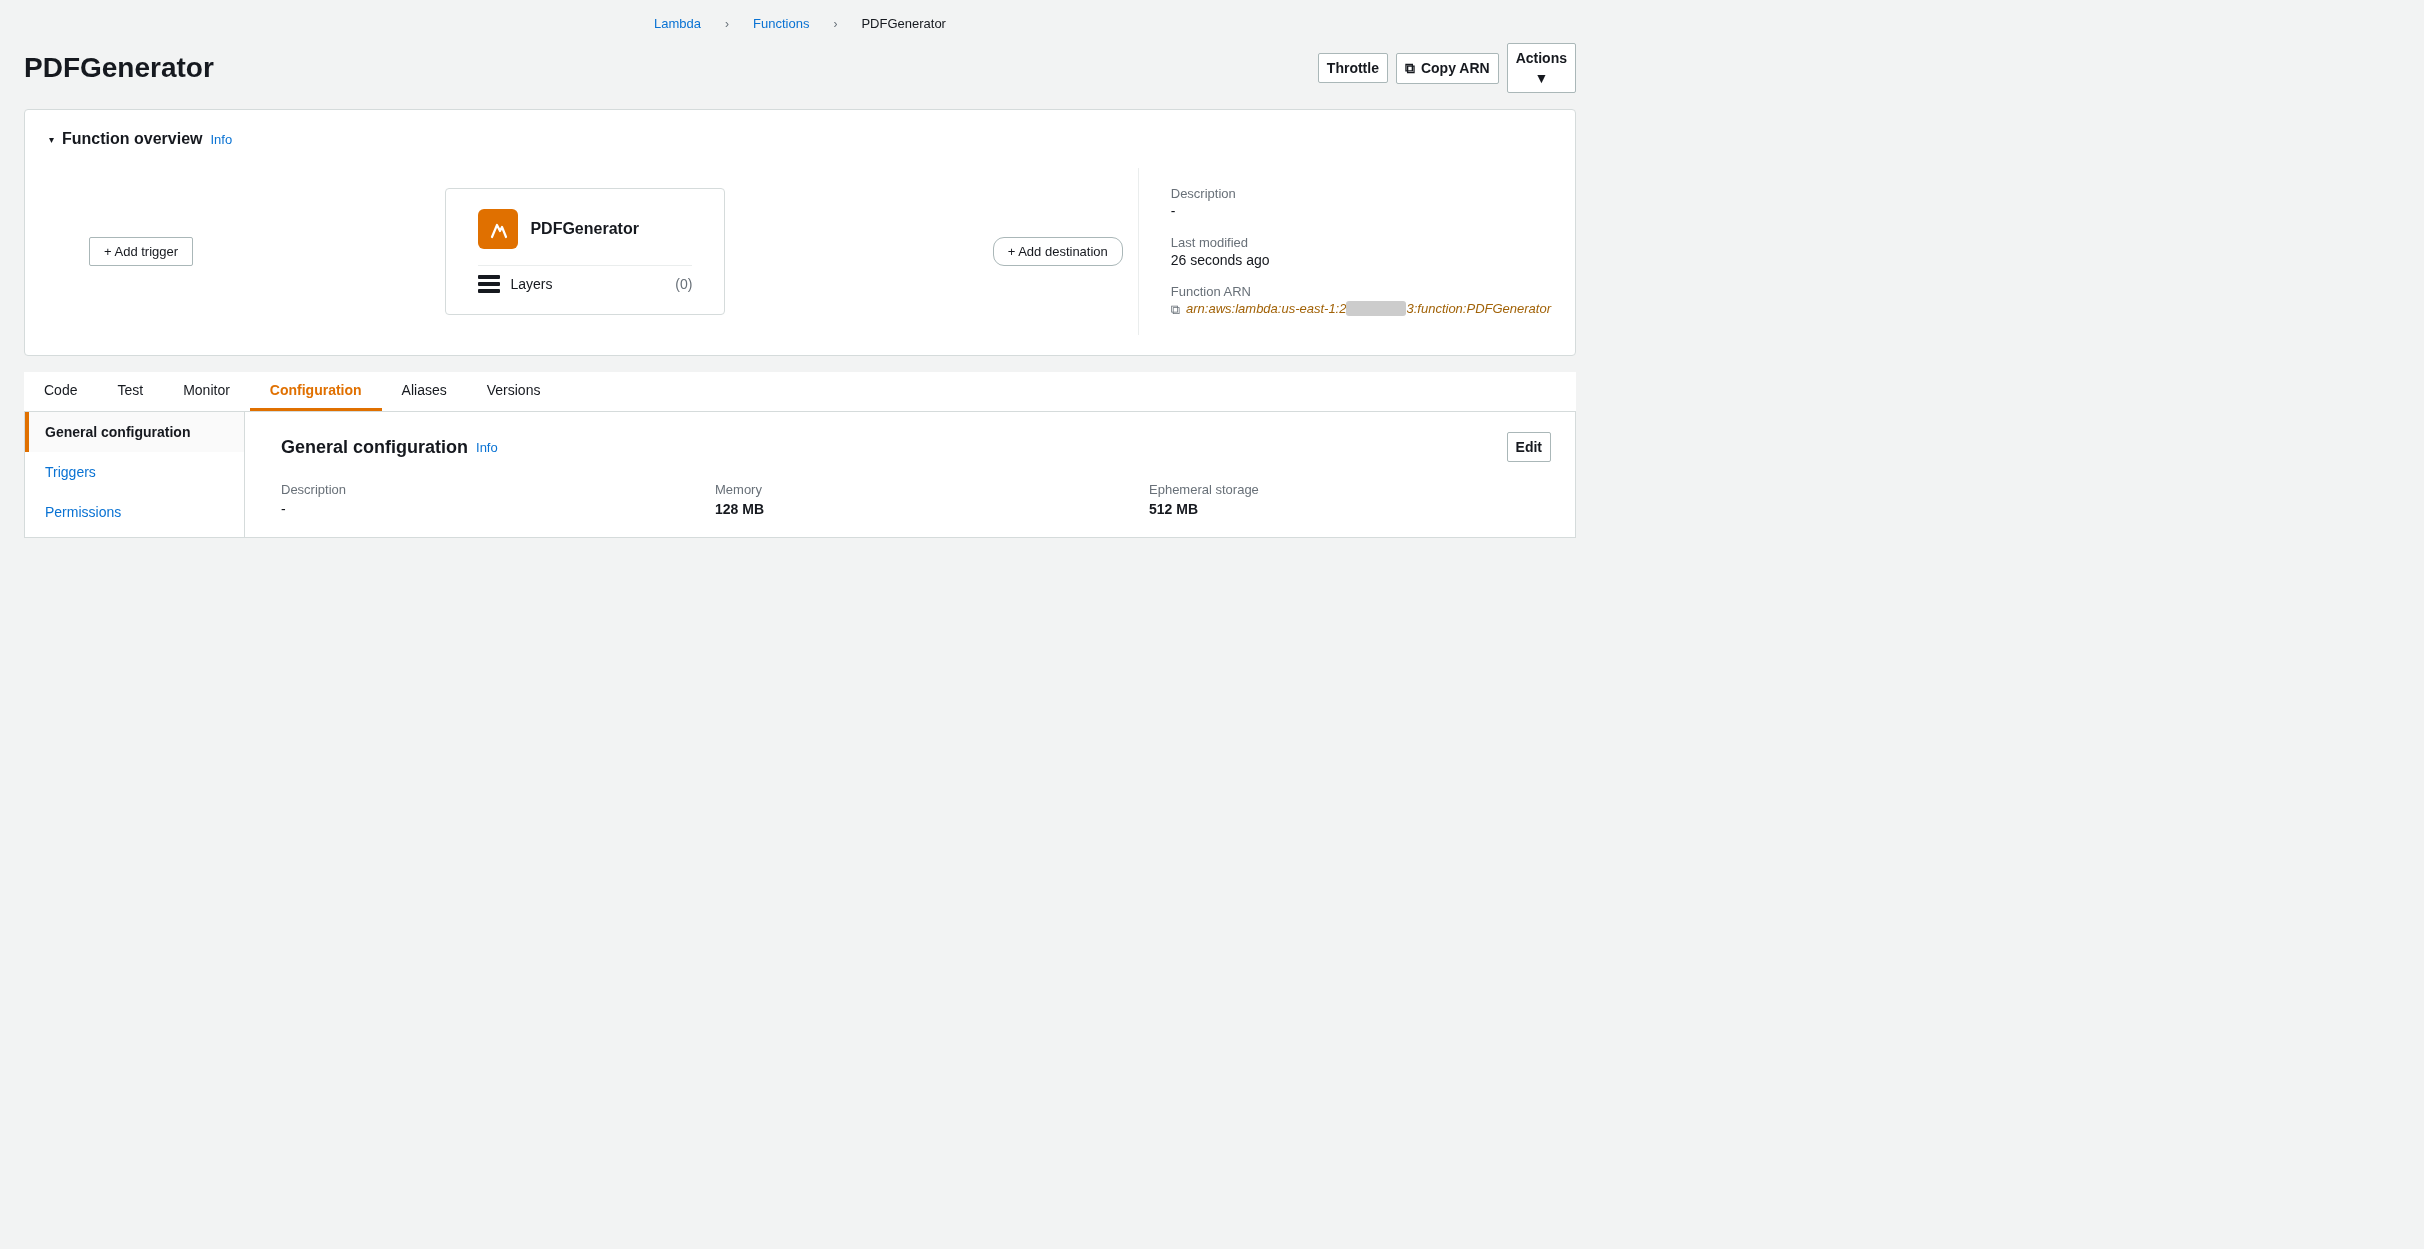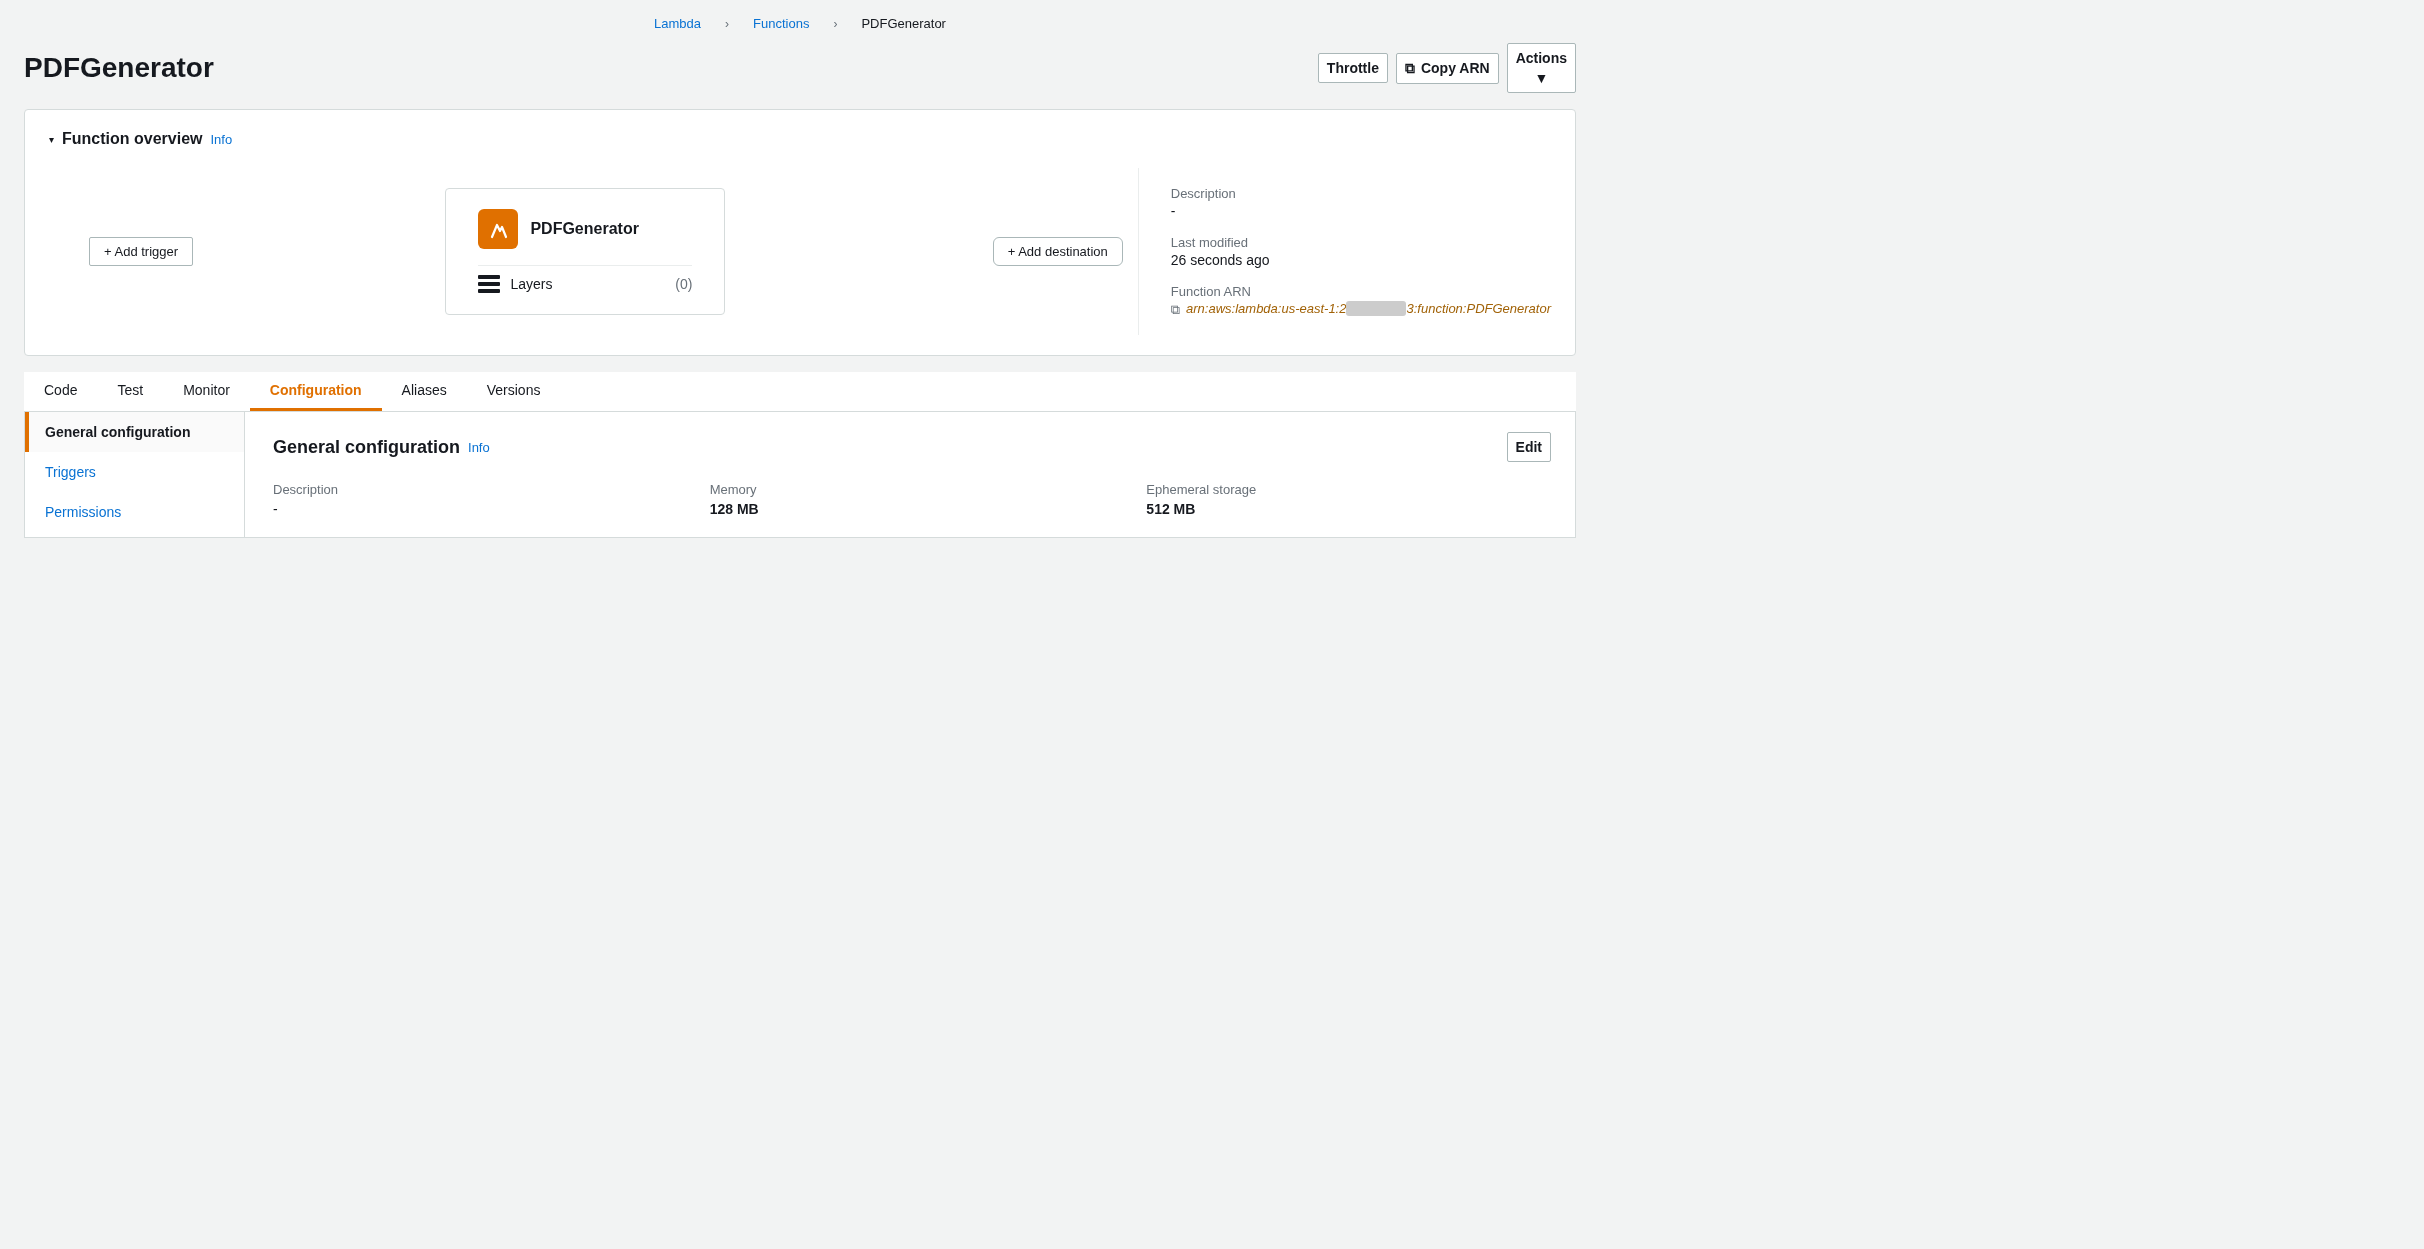--- a/index.html
+++ b/index.html
@@ -195,21 +195,21 @@
       color: #16191f;
       margin-left: 40px;
     }
     .add-destination-btn {
       display: inline-flex;
       align-items: center;
       gap: 6px;
       padding: 6px 14px;
       border: 1px solid #aab7b8;
       background: #fff;
-      border-radius: 6px;
+      border-radius: 11px;
       font-size: 13px;
       cursor: pointer;
       color: #16191f;
     }
     .overview-right {
       min-width: 320px;
       padding-left: 32px;
       border-left: 1px solid #eaeded;
       display: flex;
       flex-direction: column;
@@ -269,21 +269,21 @@
     }
     .tab-item.active {
       color: #e07000;
       border-bottom: 3px solid #e07000;
       font-weight: 600;
     }
 
     
     .config-layout {
       display: flex;
-      gap: 4px;
+      gap: 12px;
       background: #fff;
       border: 1px solid #d5dbdb;
       border-top: none;
       justify-content: space-between;
     }
     .config-sidebar {
       width: 220px;
       border-right: 1px solid #d5dbdb;
       flex-shrink: 0;
     }

